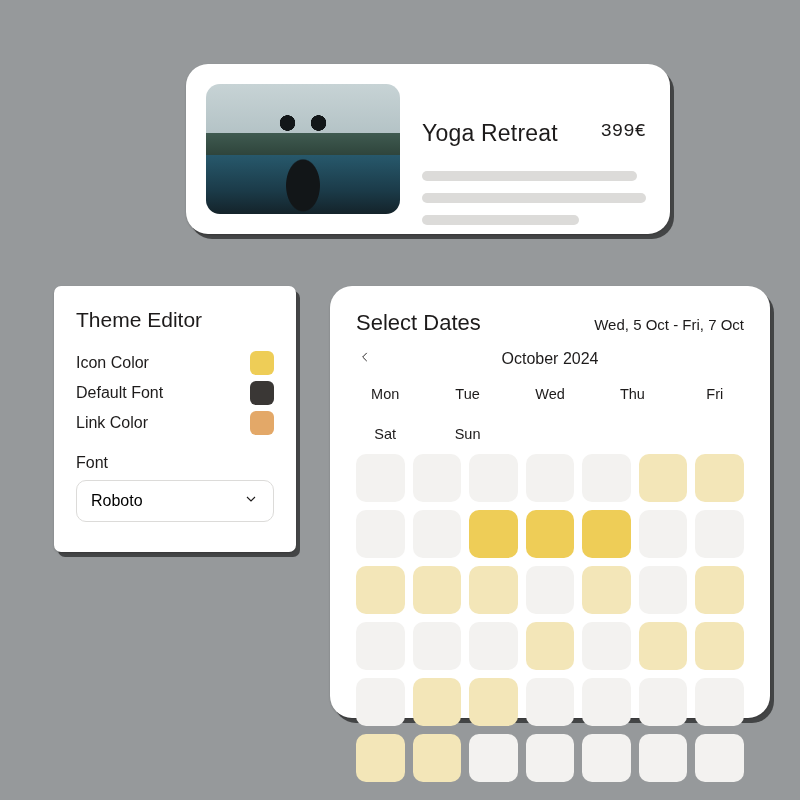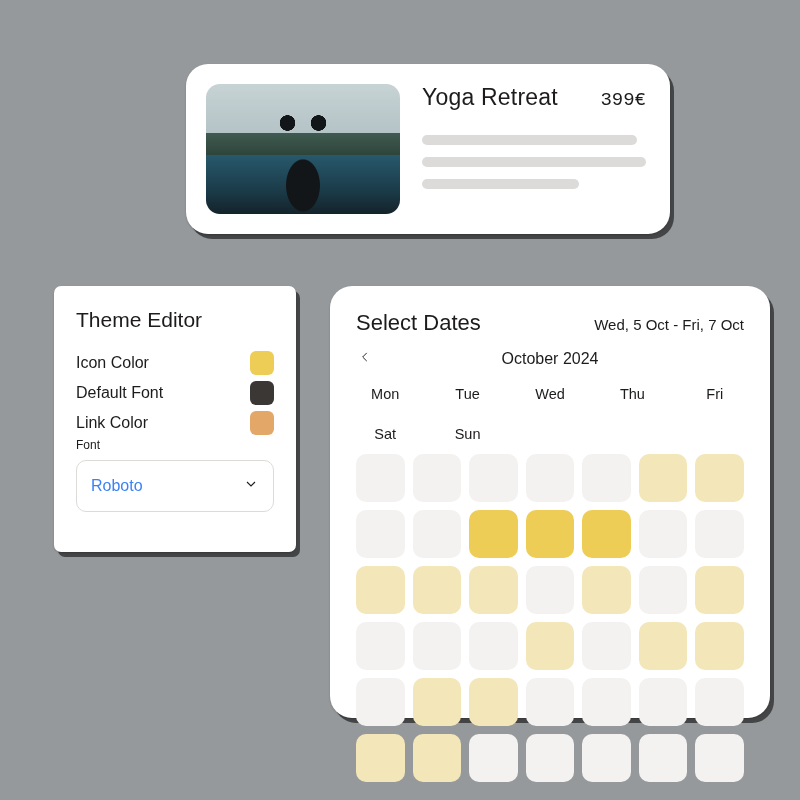--- a/index.html
+++ b/index.html
@@ -34,45 +34,45 @@
     border-radius: 14px;
     background:
       radial-gradient(ellipse 30px 46px at 50% 78%, #121618 55%, transparent 58%),
       radial-gradient(circle 8px at 42% 30%, #121618 95%, transparent 100%),
       radial-gradient(circle 8px at 58% 30%, #121618 95%, transparent 100%),
       linear-gradient(#c7d3d5 0%, #b4c3c6 38%, #3f5a50 38%, #2e443b 55%, #27586b 55%, #1b3b49 82%, #14232a 100%);
     background-size: 100% 100%;
     flex-shrink: 0;
   }
   .product-info { flex: 1; display: flex; flex-direction: column; }
-  .product-head { display: flex; justify-content: space-between; align-items: flex-end; margin-bottom: 22px;}
+  .product-head { display: flex; justify-content: space-between; align-items: flex-start; margin-bottom: 22px; margin-top: 36px;}
   .product-title { font-size: 23px; font-weight: 400; letter-spacing: .2px;}
   .product-price { font-size: 19px; font-family: Liberation Mono, monospace; }
   .placeholder-lines { display:flex; flex-direction:column; gap:12px; margin-top:2px;}
   .placeholder-line { height:10px; border-radius:5px; background:#dcdbd9;}
   .pl-a{ width: 96%;} .pl-b{ width:100%;} .pl-c{ width:70%;}
 
   
   .theme-card {
     left: 54px;
     top: 286px;
     width: 242px;
     height: 266px;
     padding: 22px 22px 20px 22px;
     border-radius: 7px;
   }
   .theme-title{ font-size:21px; margin-bottom:16px;}
   .theme-row{ display:flex; align-items:center; justify-content:space-between; height:30px;}
   .theme-row span{ font-size:16px; color:#1d1b1b;}
   .swatch{ width:24px; height:24px; border-radius:6px;}
-  .font-label{ font-size:12px; margin-bottom:8px;}
+  .font-label{ font-size:16px; margin-top:16px; margin-bottom:8px;}
   .font-select{
-    height:52px; border:1px solid #dcdbd9; border-radius:10px;
+    height:42px; border:1px solid #dcdbd9; border-radius:10px;
     display:flex; align-items:center; justify-content:space-between;
-    padding:0 14px; font-size:16px; color:#3b82f6; cursor:pointer;
+    padding:0 14px; font-size:16px; color:#000000; cursor:pointer;
   }
   .chevron-down svg{ width:16px; height:16px; stroke:#1d1b1b; stroke-width:1.6; fill:none;}
 
   
   .date-card{
     left:330px; top:286px; width:440px; height:432px;
     padding:24px 26px 22px 26px;
   }
   .date-head{ display:flex; justify-content:space-between; align-items:baseline; margin-bottom:14px;text-align:right;}
   .date-title{ font-size:22px;}

